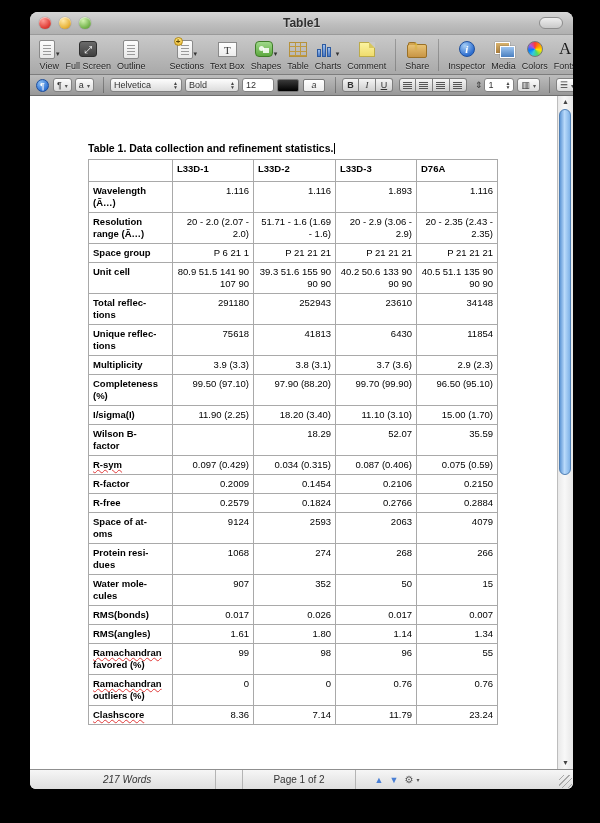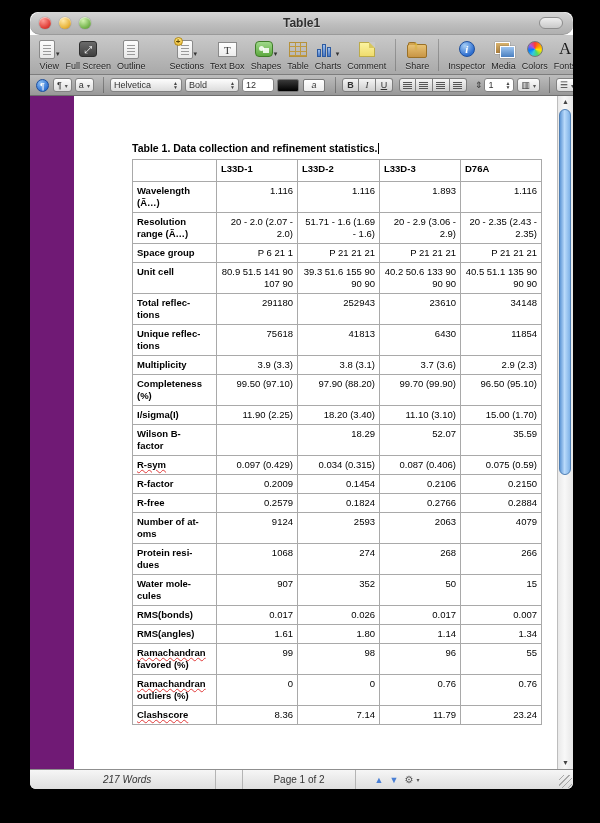--- a/index.html
+++ b/index.html
@@ -12,21 +12,21 @@
     position:absolute;left:30px;top:12px;width:543px;height:777px;
     border-radius:8px 8px 6px 6px;overflow:hidden;
     background:#fff;box-shadow:0 0 0 1px rgba(0,0,0,.65), 0 8px 20px rgba(0,0,0,.8);
     display:flex;flex-direction:column;
   }
   
   .titlebar{
     height:22px;flex:none;position:relative;
     background:linear-gradient(#d6d6d6,#bcbcbc 60%,#b0b0b0);
     border-bottom:1px solid #9a9a9a;
-    display:flex;align-items:center;justify-content:center;border-radius:10px;
+    display:flex;align-items:center;justify-content:center;
   }
   .traffic{position:absolute;left:9px;top:5px;display:flex;gap:8px;}
   .light{width:12px;height:12px;border-radius:50%;box-shadow:inset 0 1px 1px rgba(255,255,255,.6),0 0 1px rgba(0,0,0,.6);}
   .light.red{background:radial-gradient(circle at 35% 30%,#ff9d96,#e2433c 60%,#b0201b);}
   .light.yellow{background:radial-gradient(circle at 35% 30%,#ffe9a8,#e9b63e 60%,#c1851a);}
   .light.green{background:radial-gradient(circle at 35% 30%,#d2f3b0,#7ab852 60%,#4e8f27);}
   .win-title{font-size:12px;font-weight:bold;color:#303030;text-shadow:0 1px 0 rgba(255,255,255,.5);}
   .lozenge{position:absolute;right:10px;top:5px;width:24px;height:12px;border-radius:7px;
     background:linear-gradient(#efefef,#c9c9c9);border:1px solid #8d8d8d;box-sizing:border-box;}
   
@@ -106,21 +106,21 @@
     font-size:9px;color:#333;display:flex;align-items:center;justify-content:center;box-sizing:border-box;flex:none;}
   .fmt-btn:first-of-type{border-radius:3px 0 0 3px;}
   .group{display:flex;flex:none;margin-right:6px;}
   .group .fmt-btn + .fmt-btn{border-left:none;}
   .group .fmt-btn:first-child{border-radius:3px 0 0 3px;}
   .group .fmt-btn:last-child{border-radius:0 3px 3px 0;}
   .align-glyph{display:inline-block;width:9px;height:7px;}
   .ag-l{background:repeating-linear-gradient(#555 0 1px,transparent 1px 2px);width:9px;}
   .fmt-spacing-icon{font-size:9px;color:#333;margin:0 2px;}
   
-  .content{flex:1;display:flex;min-height:0;background:#701a75;padding-left:44px;}
+  .content{flex:1;display:flex;min-height:0;background:#14532d;}
   .doc{flex:1;position:relative;overflow:hidden;background:#fff;padding:46px 0 0 58px;box-sizing:border-box;}
   .doc-title{font-size:10.5px;font-weight:bold;color:#000;margin-bottom:5px;}
   .cursor{display:inline-block;width:1px;height:11px;background:#000;vertical-align:-2px;margin-left:1px;}
   table.stats{border-collapse:collapse;table-layout:fixed;width:409px;font-size:9.5px;color:#000;}
   table.stats col.c0{width:84px;}
   table.stats col.cv{width:81px;}
   table.stats th, table.stats td{
     border:1px solid #a9a9a9;padding:3px 4px 3px 4px;vertical-align:top;line-height:12px;
     overflow:hidden;
   }
@@ -451,21 +451,21 @@
               <td>0.2150</td>
             </tr>
             <tr>
               <th>R-free</th>
               <td>0.2579</td>
               <td>0.1824</td>
               <td>0.2766</td>
               <td>0.2884</td>
             </tr>
             <tr>
-              <th>Number of at-
+              <th>Space of at-
 oms</th>
               <td>9124</td>
               <td>2593</td>
               <td>2063</td>
               <td>4079</td>
             </tr>
             <tr>
               <th>Protein resi-
 dues</th>
               <td>1068</td>

